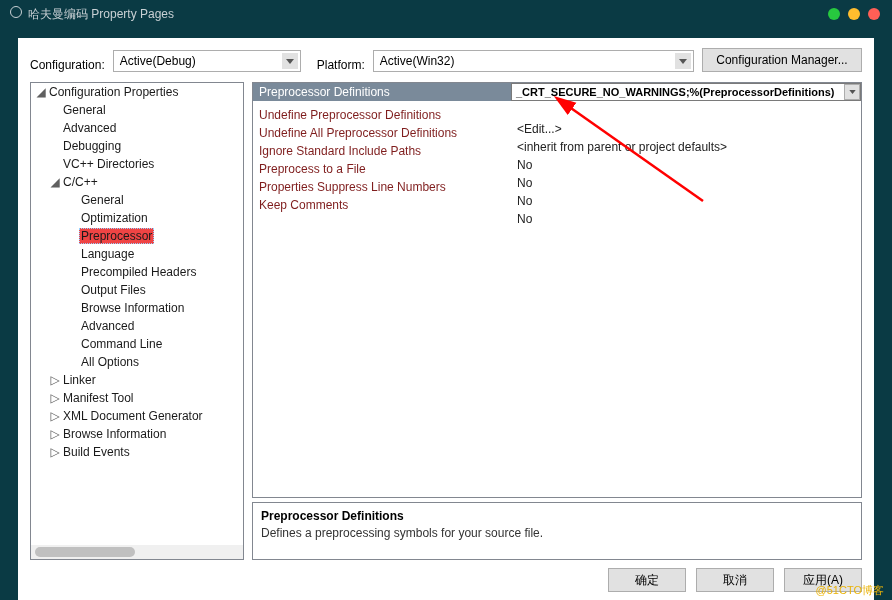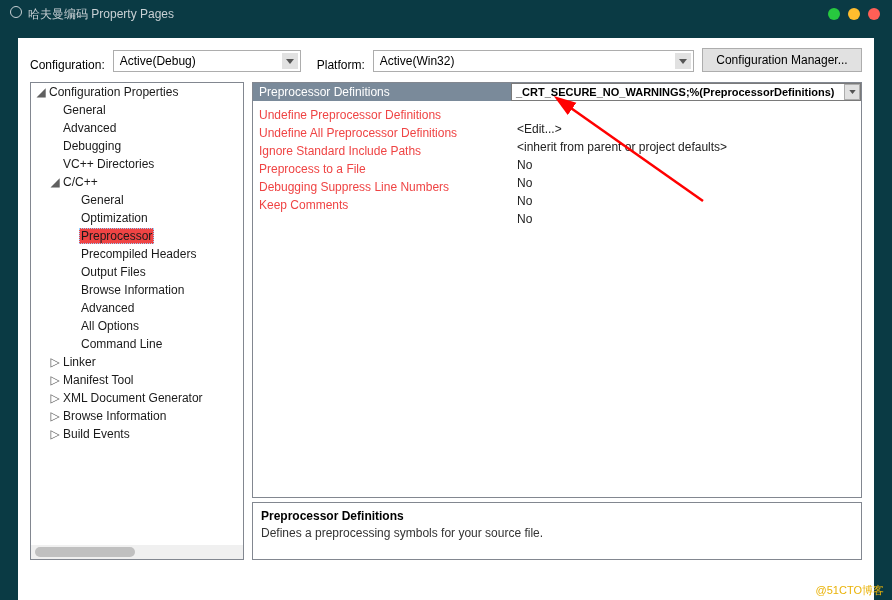--- a/index.html
+++ b/index.html
@@ -26,21 +26,21 @@
 .node { display: flex; align-items: center; height: 18px; padding-left: 4px; cursor: default; }
 .node .exp { width: 12px; display: inline-flex; justify-content: center; color: #606060; }
 .node .txt { padding: 18px 2px; color: #1a1a1a; }
 .node.sel .txt { background: #ef4444; border: 1px dotted #99d1ff; padding: 0 1px; }
 .ind1 { padding-left: 18px; } .ind2 { padding-left: 36px; }
 .tree-hscroll { position: absolute; left: 0; right: 0; bottom: 0; height: 14px; background: #f0f0f0; display: flex; align-items: center; }
 .tree-hscroll .thumb { height: 10px; background: #c0c0c0; border-radius: 5px; margin-left: 4px; width: 100px; }
 .rightcol { display: grid; grid-template-rows: 1fr 58px; gap: 4px; }
 .propgrid { border: 1px solid #828790; position: relative; background: #fff; }
 .pg-row { display: grid; grid-template-columns: 258px 1fr; height: 18px; align-items: center; }
-.pg-row .c1 { padding-left: 6px; color: #ef4444; white-space: nowrap; overflow: hidden; }
+.pg-row .c1 { padding-left: 6px; color: #7f1d1d; white-space: nowrap; overflow: hidden; }
 .pg-row .c2 { padding-left: 6px; color: #222; white-space: nowrap; overflow: hidden; margin-top: 28px; }
 .pg-row.hdr { background: #7a8a9a; color: #fff; }
 .pg-row.hdr .c1 { color: #fff; }
 .pg-row.hdr .c2wrap { display: flex; align-items: center; height: 18px; border: 1px solid #7a7a7a; background: #fff; }
 .pg-row.hdr .c2wrap .val { flex: 1; padding-left: 4px; color: #000; font-weight: bold; overflow: hidden; white-space: nowrap; font-size: 11px; }
 .dd { width: 16px; height: 16px; background: #e1e1e1; border: 1px solid #adadad; display: flex; align-items: center; justify-content: center; }
 .dd svg { width: 7px; height: 4px; }
 .desc { border: 1px solid #828790; padding: 6px 8px; background: #fff; }
 .desc .dt { font-weight: bold; color: #000; margin-bottom: 3px; }
 .desc .db { color: #333; }
@@ -143,20 +143,26 @@
                       </li>
                     <li>
                         <div class="node ind2 sel">
                           <span class="exp"></span>
                           <span class="txt">Preprocessor</span>
                         </div>
                       </li>
                     <li>
                         <div class="node ind2">
                           <span class="exp"></span>
+                          <span class="txt">Language</span>
+                        </div>
+                      </li>
+                    <li>
+                        <div class="node ind2">
+                          <span class="exp"></span>
                           <span class="txt">Precompiled Headers</span>
                         </div>
                       </li>
                     <li>
                         <div class="node ind2">
                           <span class="exp"></span>
                           <span class="txt">Output Files</span>
                         </div>
                       </li>
                     <li>
@@ -167,27 +173,27 @@
                       </li>
                     <li>
                         <div class="node ind2">
                           <span class="exp"></span>
                           <span class="txt">Advanced</span>
                         </div>
                       </li>
                     <li>
                         <div class="node ind2">
                           <span class="exp"></span>
+                          <span class="txt">Command Line</span>
+                        </div>
+                      </li>
+                    <li>
+                        <div class="node ind2">
+                          <span class="exp"></span>
                           <span class="txt">All Options</span>
-                        </div>
-                      </li>
-                    <li>
-                        <div class="node ind2">
-                          <span class="exp"></span>
-                          <span class="txt">Command Line</span>
                         </div>
                       </li>
                   </ul>
                 </li>
                 <li>
                     <div class="node ind1">
                       <span class="exp">▷</span>
                       <span class="txt">Linker</span>
                     </div>
                   </li>
@@ -247,21 +253,21 @@
             </div>
           <div class="pg-row">
               <div class="c1">Ignore Standard Include Paths</div>
               <div class="c2">No</div>
             </div>
           <div class="pg-row">
               <div class="c1">Preprocess to a File</div>
               <div class="c2">No</div>
             </div>
           <div class="pg-row">
-              <div class="c1">Debugging Suppress Line Numbers</div>
+              <div class="c1">Properties Suppress Line Numbers</div>
               <div class="c2">No</div>
             </div>
           <div class="pg-row">
               <div class="c1">Keep Comments</div>
               <div class="c2">No</div>
             </div>
 
           <svg class="arrow-annot" style="left:300px; top:8px;" width="160" height="120">
             <defs>
                 <marker id="ah" markerWidth="10" markerHeight="10" refX="2" refY="3" orient="auto">
@@ -272,16 +278,27 @@
           </svg>
         </div>
 
         <div class="desc">
           <div class="dt">Preprocessor Definitions</div>
           <div class="db">Defines a preprocessing symbols for your source file.</div>
         </div>
       </div>
     </div>
 
+    <div class="footer">
+      <div class="btn" style="width:78px">
+          <span>确定</span>
+        </div>
+      <div class="btn" style="width:78px">
+          <span>取消</span>
+        </div>
+      <div class="btn" style="width:78px">
+          <span>应用(A)</span>
+        </div>
+    </div>
   </div>
 
   <div class="watermark">@51CTO博客</div>
 </div>
 
 </body></html>

